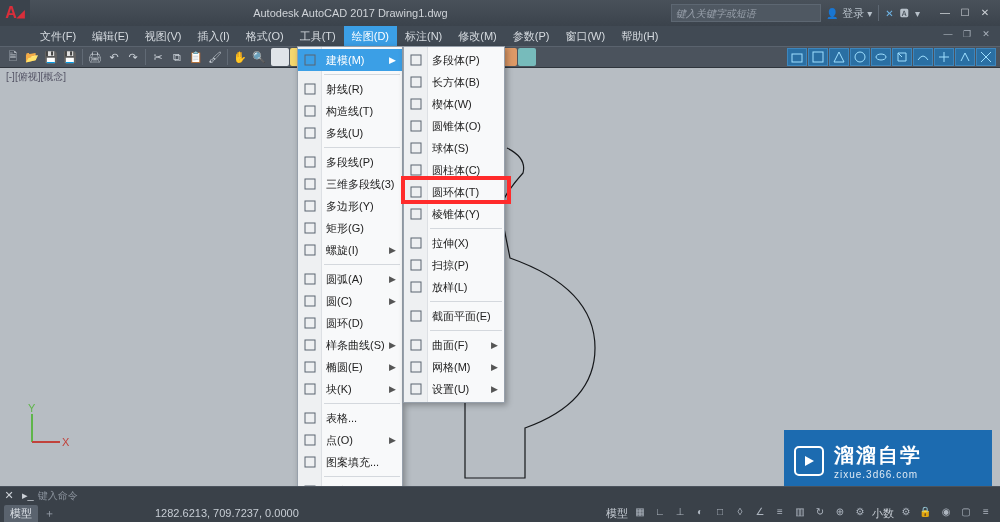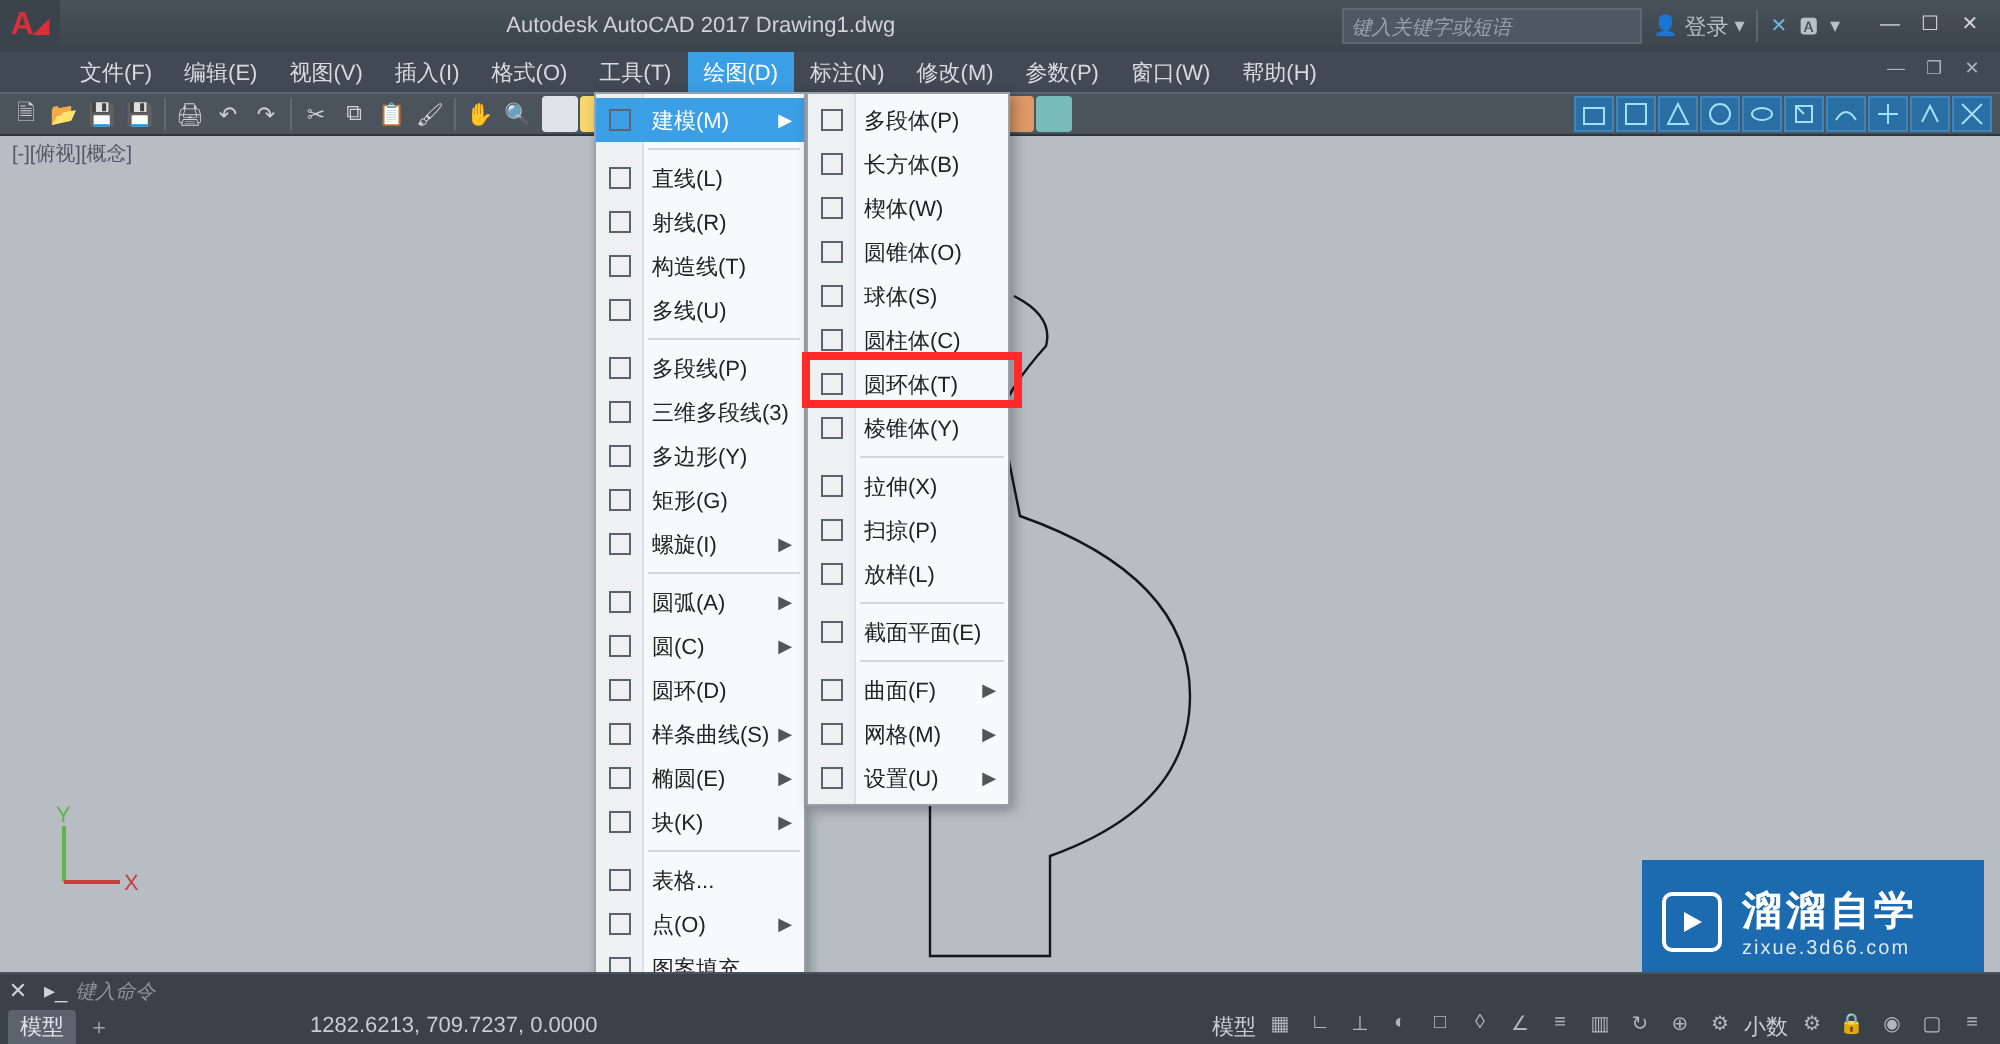--- a/index.html
+++ b/index.html
@@ -49,40 +49,40 @@
 .menu li.hover .arrow{color:#fff;}
 .menu li .ic{ position:absolute; left:4px; width:16px; height:16px; display:flex; align-items:center; justify-content:center;}
 .menu li .ic svg{stroke:#5a6470; fill:none; stroke-width:1;}
 
 #menu1{ top:46px; left:297px; width:106px;}
 #menu2{ top:46px; left:403px; width:102px;}
 
 .highlight-box{ position:absolute; border:4px solid #ff2b2b; pointer-events:none;}
 #hl{ top:176px; left:401px; width:110px; height:28px;}
 
-.watermark{ position:absolute; right:8px; bottom:30px; width:171px; height:62px; background:#1c6bb0; display:flex; align-items:center; color:#fff; padding:0 10px; gap:10px;}
+.watermark{ position:absolute; right:8px; bottom:30px; width:208px; height:62px; background:#1c6bb0; display:flex; align-items:center; color:#fff; padding:0 10px; gap:10px;}
 .watermark .play{ width:30px;height:30px; border:2px solid #fff; border-radius:5px; display:flex; align-items:center; justify-content:center;}
 .watermark .txt-big{ font-size:20px; font-weight:bold; letter-spacing:2px;}
 .watermark .txt-small{ font-size:10px; letter-spacing:1px; opacity:.85;}
 
 .ghost-circles{ position:absolute; right:120px; top:388px; display:flex; gap:-4px;}
 .ghost-circles div{ width:18px;height:18px; border-radius:50%; background:#e6e9ec; border:1px solid #d4d8dd;}
 
 .statusbar{ position:absolute; left:0; right:0; bottom:0; height:18px; background:#3a4149; display:flex; align-items:center; color:#cdd2d8; font-size:10px;}
 .sb-left{ display:flex; align-items:center; gap:6px; padding-left:4px;}
 .sb-tab{ background:#5a636e; padding:1px 6px; border-radius:2px 2px 0 0; color:#dde2e8;}
 .sb-coords{ margin-left:100px; color:#c7cdd4;}
 .sb-right{ margin-left:auto; display:flex; align-items:center; gap:4px; padding-right:6px;}
 .sb-ic{ width:16px; height:14px; color:#aeb6c0; text-align:center; font-size:10px;}
 .sb-text{ color:#c7cdd4;}
 
 .cmdbar{ position:absolute; left:0; right:0; bottom:18px; height:18px; background:#3a4149; border-top:1px solid #4a525c; display:flex; align-items:center;}
 .cmd-x{ width:18px; text-align:center; color:#cdd2d8;}
 .cmd-arrow{ color:#cdd2d8; margin:0 4px;}
-.cmd-input{ flex:0 0 auto; color:#8a929c; font-style:italic; font-size:10px;}
+.cmd-input{ flex:0 0 auto; color:#8a929c; font-size:10px;}
 </style>
 </head>
 <body>
 
 <div class="titlebar">
   <div class="app-logo">A<span style="color:#da2e3a;font-size:10px">◢</span></div>
   <div class="title-center">Autodesk AutoCAD 2017    Drawing1.dwg</div>
   <div class="search-box">
       <span>键入关键字或短语</span>
     </div>
@@ -242,28 +242,20 @@
         <span>建模(M)</span>
         <span class="arrow">▶</span>
       </li>
       <li class="sep"></li>
       <li>
         <span class="ic">
           <svg width="14" height="14">
             <rect x="2" y="2" width="10" height="10"></rect>
           </svg>
         </span>
-        <span>直线(L)</span>
-      </li>
-      <li>
-        <span class="ic">
-          <svg width="14" height="14">
-            <rect x="2" y="2" width="10" height="10"></rect>
-          </svg>
-        </span>
         <span>射线(R)</span>
       </li>
       <li>
         <span class="ic">
           <svg width="14" height="14">
             <rect x="2" y="2" width="10" height="10"></rect>
           </svg>
         </span>
         <span>构造线(T)</span>
       </li>

